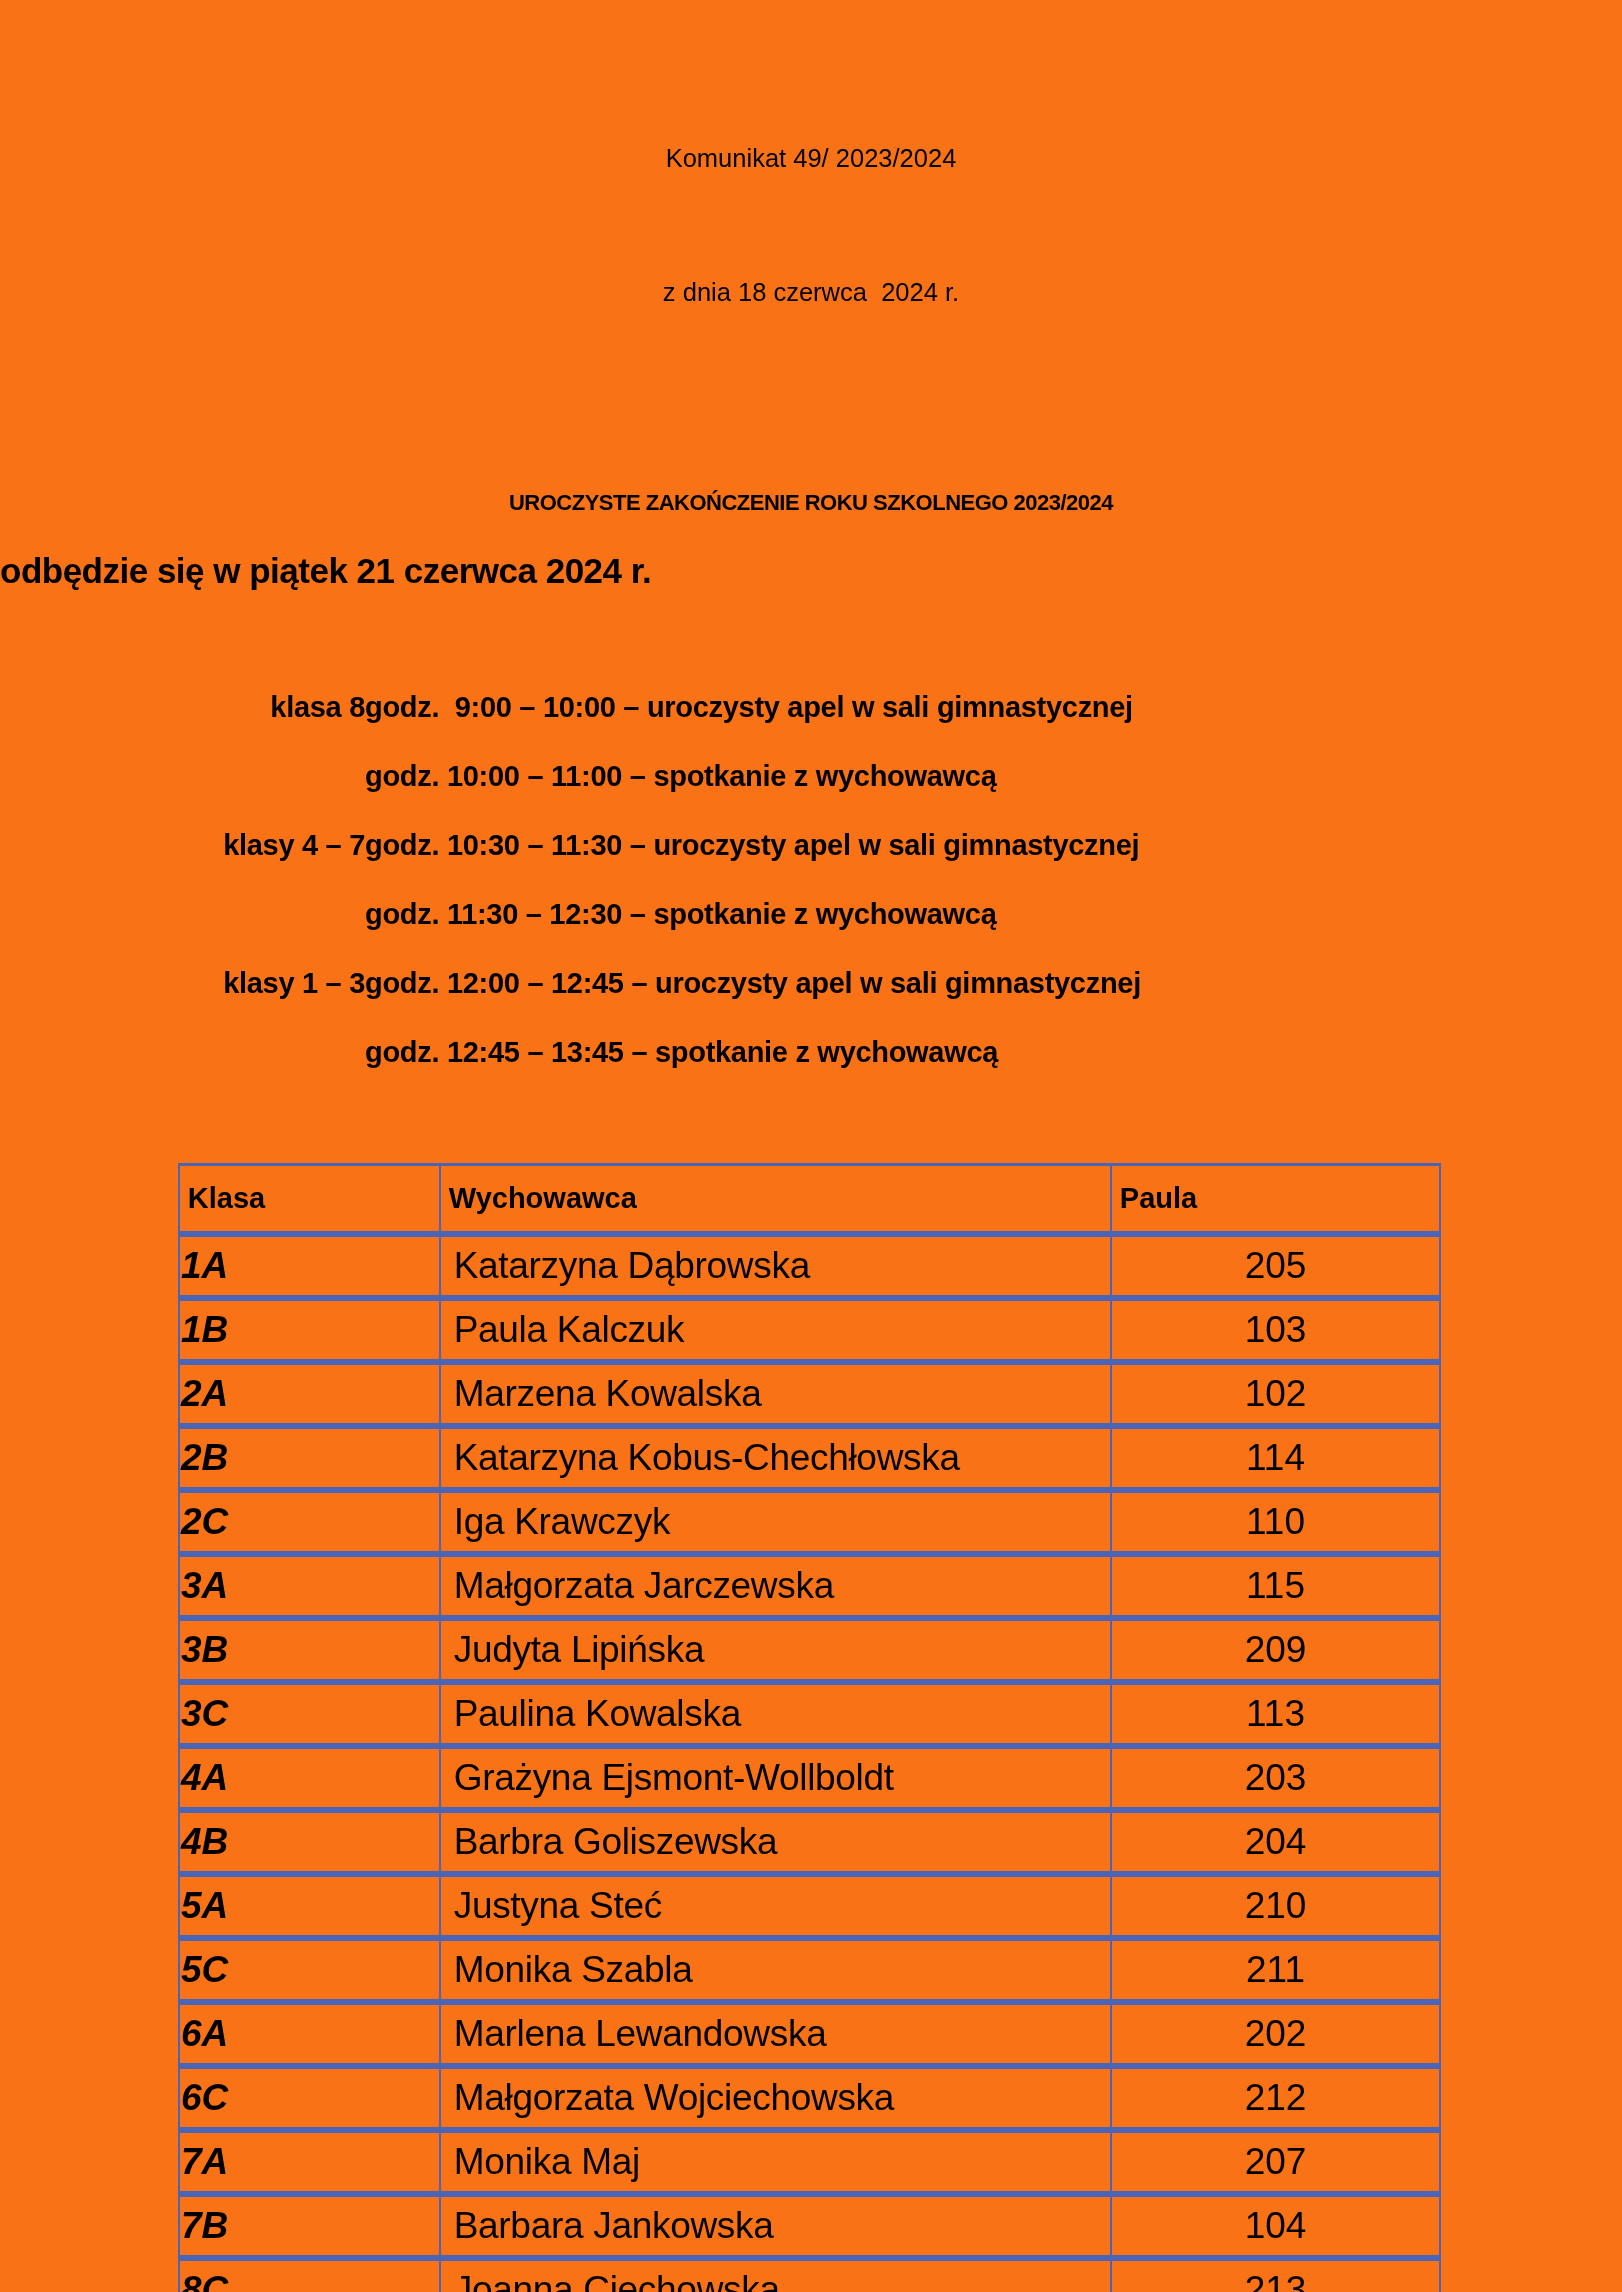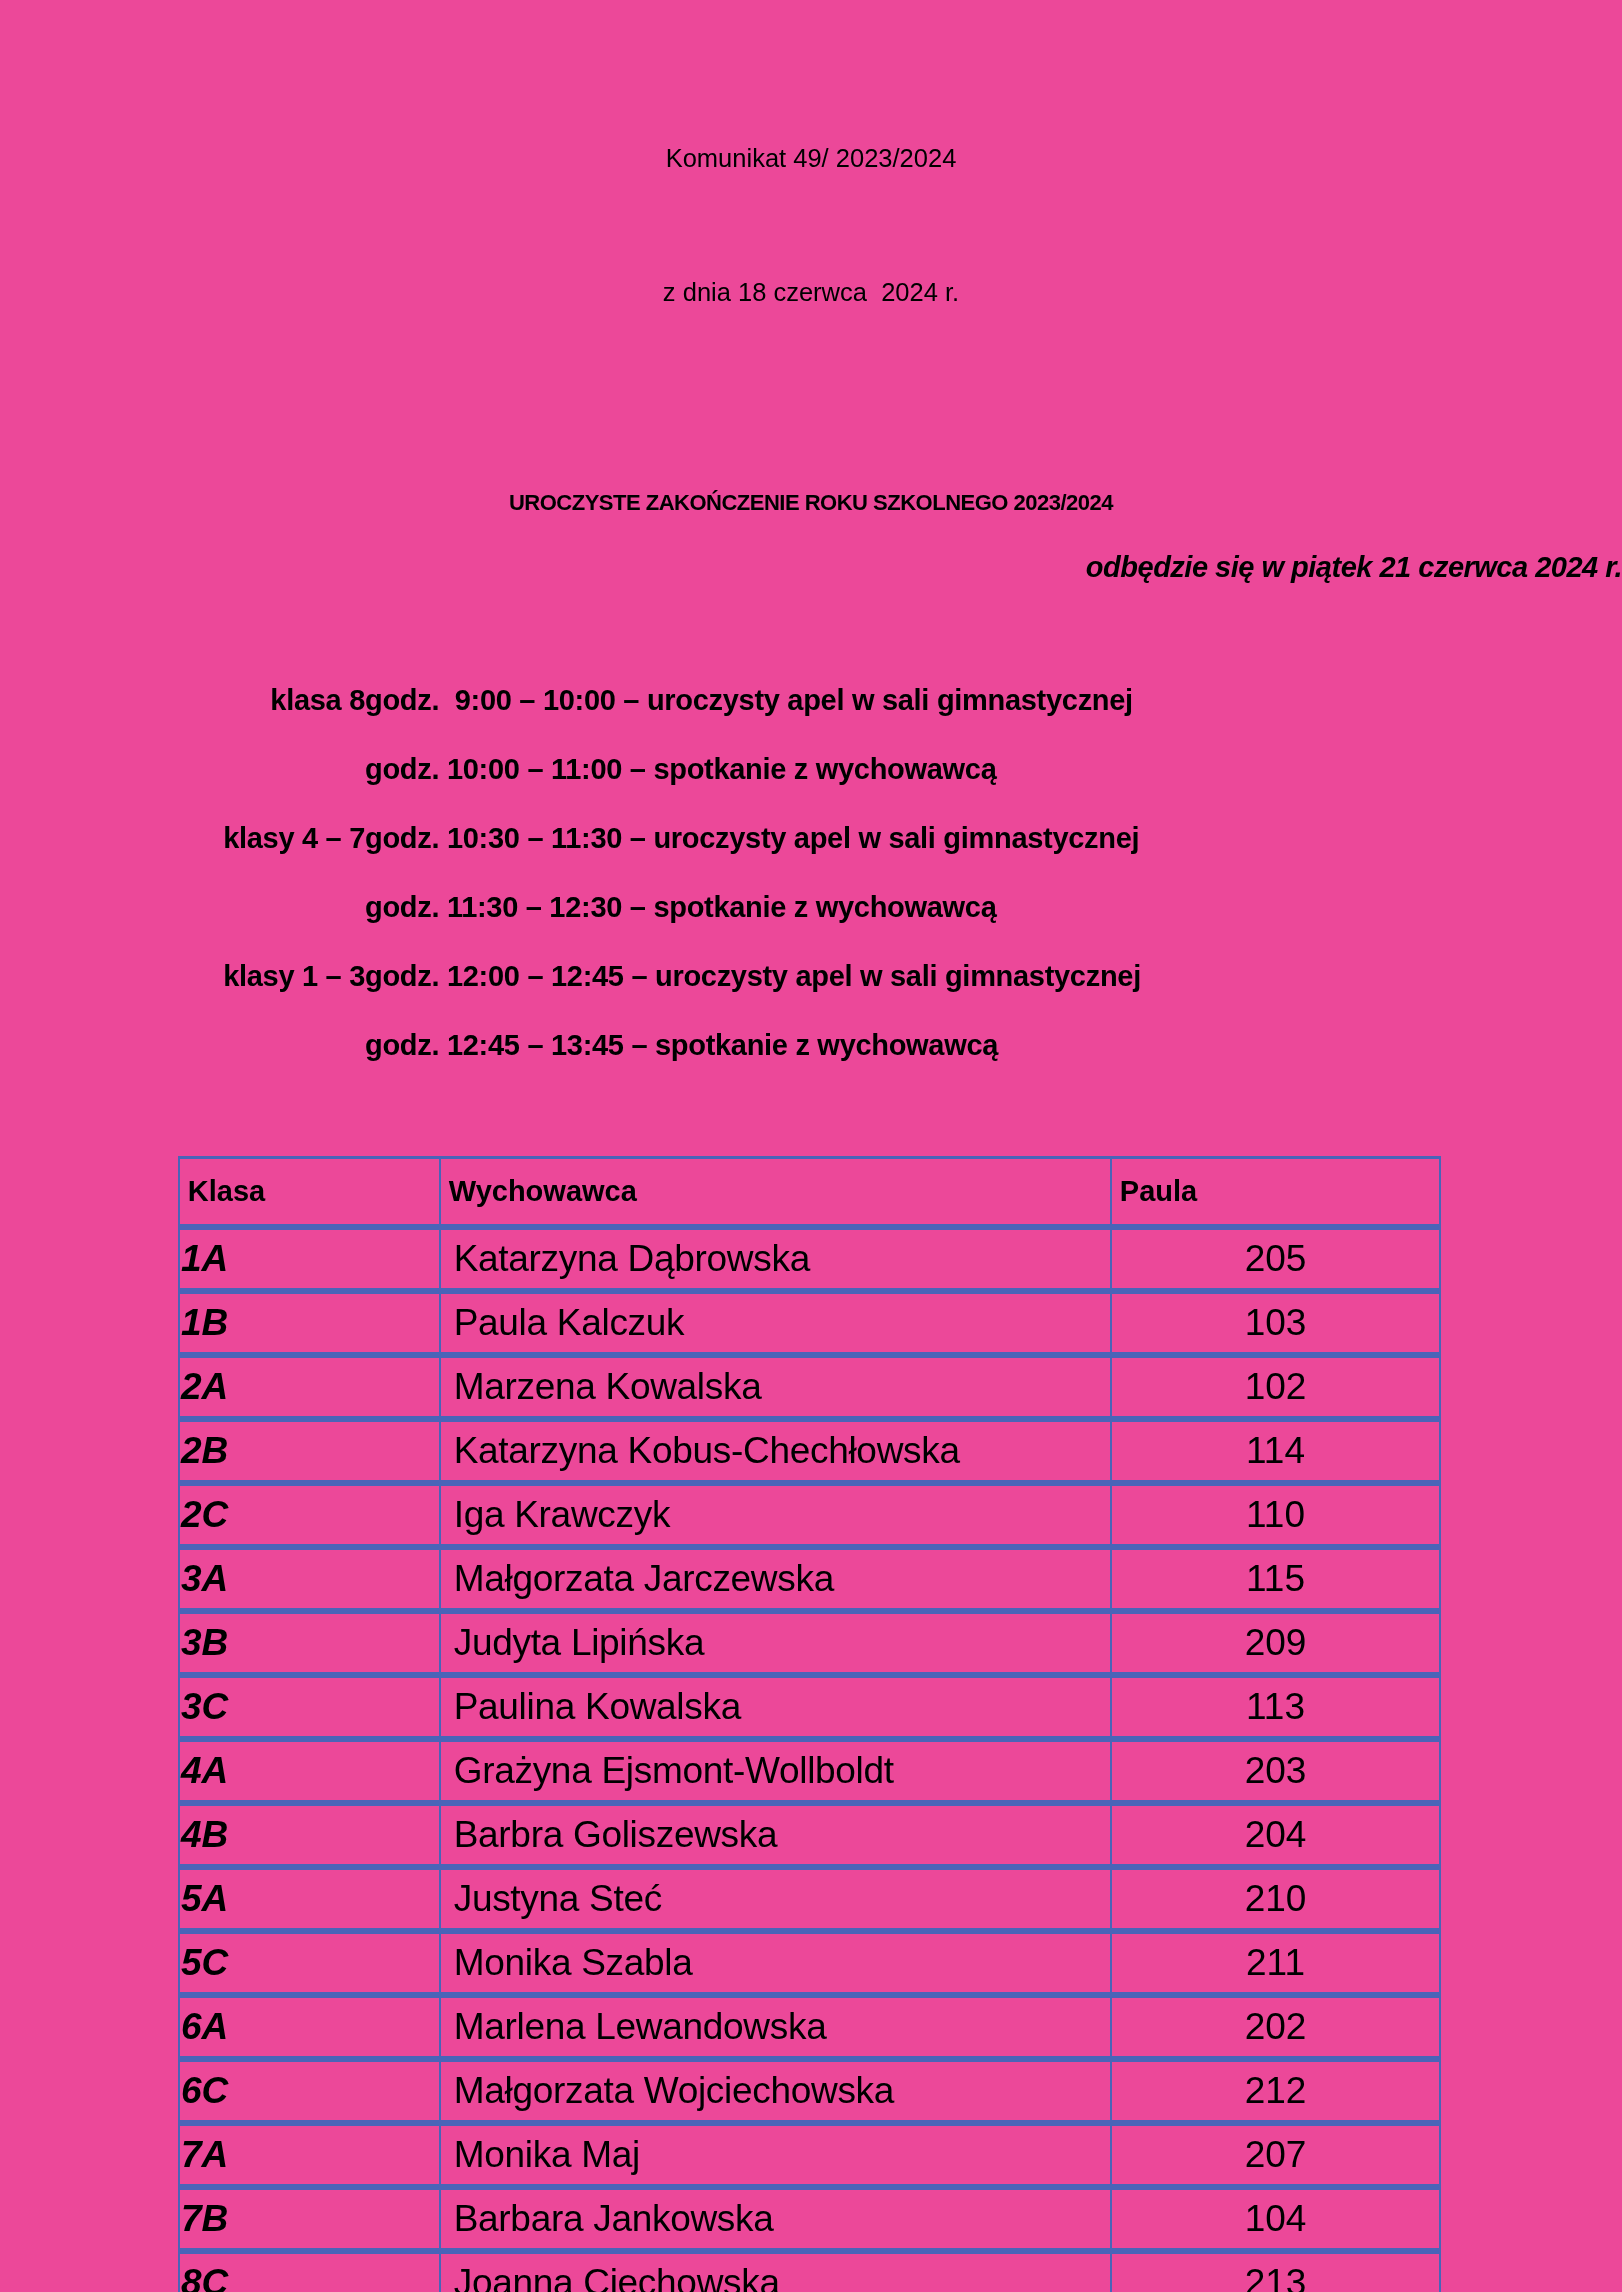--- a/index.html
+++ b/index.html
@@ -1,46 +1,45 @@
 <!DOCTYPE html>
 <html lang="pl" style="--tb: #4a64b8;"><head>
 <meta charset="utf-8">
 <style>
   html, body { margin: 0; padding: 0; background: #ffffff; }
   .page {
     position: relative;
     width: 1622px;
     height: 2293px;
     margin: 0 auto;
-    background: #ec4899;
+    background: #f97316;
     color: #000000;
     font-family: "Liberation Sans", sans-serif;
     overflow: hidden;
   }
   .meta {
     padding-top: 47px;
     text-align: center;
     font-size: 25.5px;
     line-height: 1.75;
     white-space: pre-wrap;
   }
   .title {
     margin: 86px 0 0 0;
     text-align: center;
     font-size: 22px;
     letter-spacing: -0.5px;
     font-weight: bold;
   }
   .subtitle {
     margin: 35px 0 0 0;
-    text-align: right;
-    font-size: 29px;
+    text-align: left;
+    font-size: 35px;
     letter-spacing: -0.5px;
     font-weight: bold;
-    font-style: italic;
   }
   .schedule { margin-top: 82px; }
   .sched-row {
     display: flex;
     align-items: center;
     height: 69px;
     padding-left: 80px;
     font-size: 29px;
     font-weight: bold;
     letter-spacing: -0.3px;

